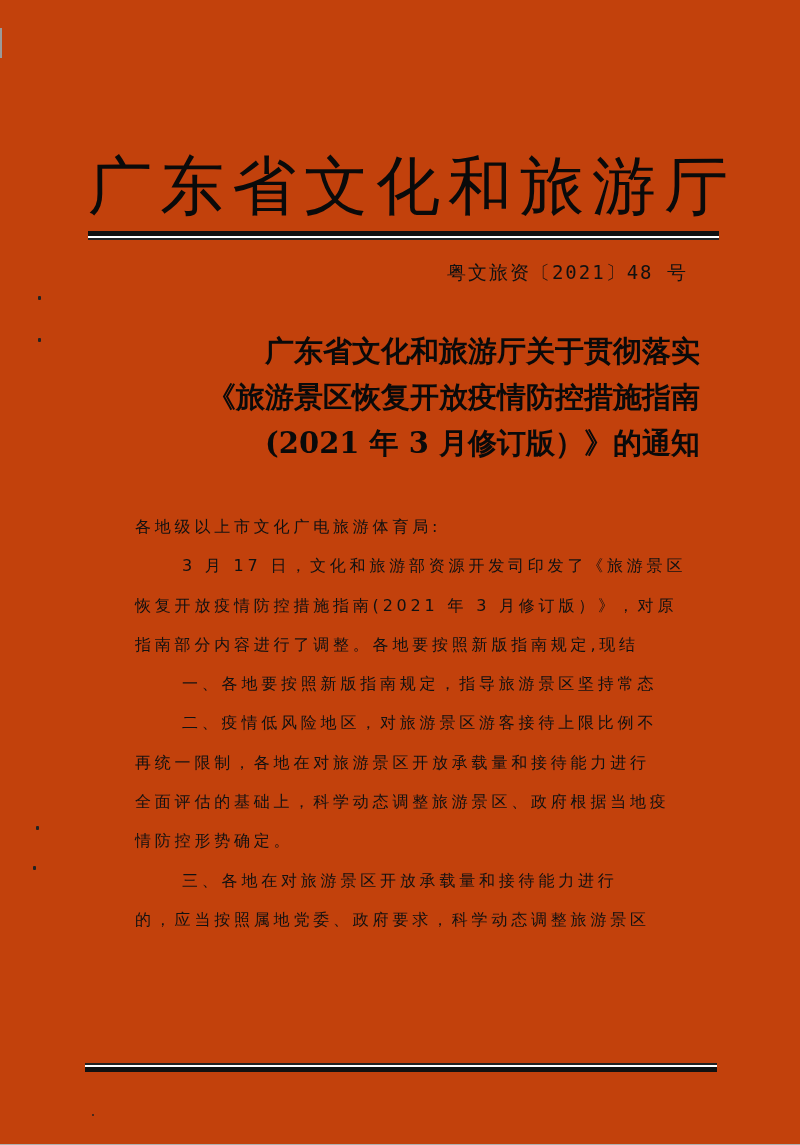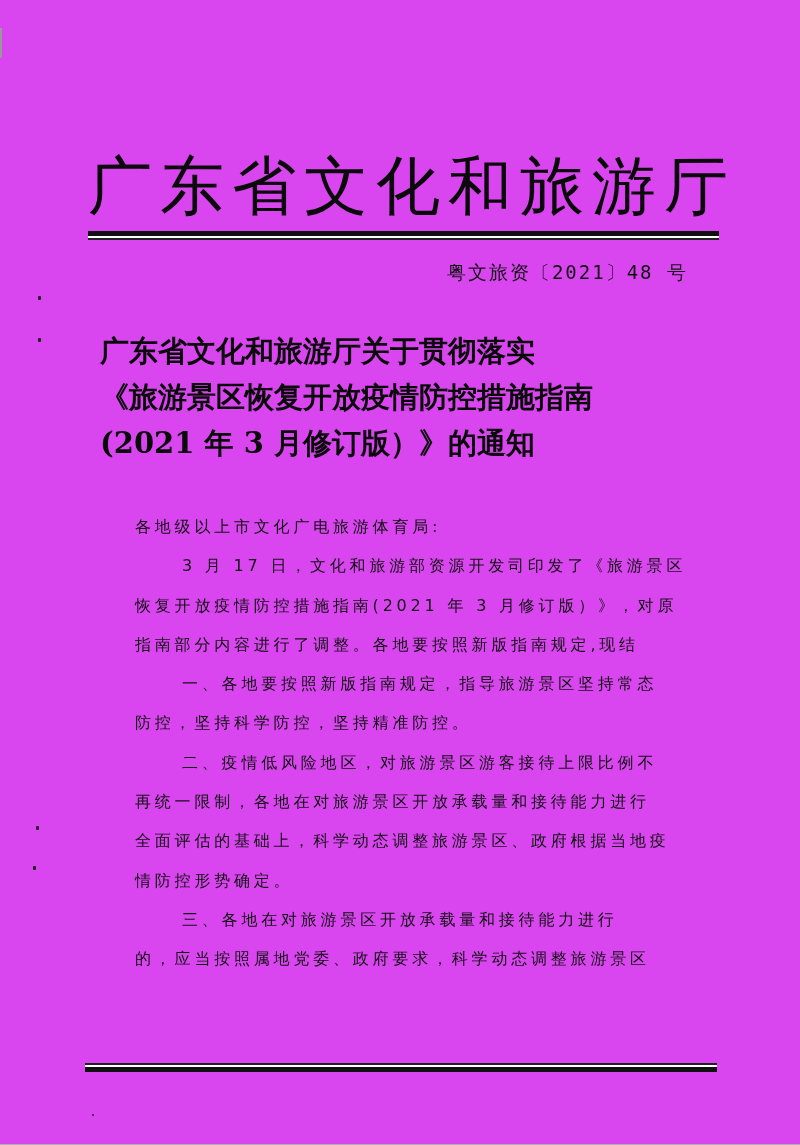--- a/index.html
+++ b/index.html
@@ -12,21 +12,21 @@
       height: 1145px;
       position: relative;
       overflow: hidden;
       font-family: "DejaVu Serif", "Liberation Serif", serif;
       color: #111111;
     }
     .page {
       position: absolute;
       left: 0; top: 0;
       width: 800px; height: 1145px;
-      background: #d946ef;
+      background: #c2410c;
     }
     .left-edge-mark {
       position: absolute;
       left: 0; top: 28px;
       width: 2px; height: 30px;
       background: #9a9a9a;
     }
     .bottom-border {
       position: absolute;
       left: 0; bottom: 0;
@@ -62,21 +62,21 @@
       font-size: 19px;
       letter-spacing: 2px;
       color: #111;
       white-space: nowrap;
     }
 
     .notice-title {
       position: absolute;
       left: 100px; top: 328px;
       width: 600px;
-      text-align: left;
+      text-align: right;
       font-family: "DejaVu Serif", "Liberation Serif", serif;
       font-weight: bold;
       font-size: 29px;
       line-height: 46px;
       color: #0a0a0a;
     }
     .notice-title div { white-space: nowrap; }
 
     .body-text {
       position: absolute;
@@ -134,21 +134,20 @@
     <div>《旅游景区恢复开放疫情防控措施指南</div>
     <div>(2021 年 3 月修订版）》的通知</div>
   </div>
 
   <div class="body-text">
     <div class="line">各地级以上市文化广电旅游体育局:</div>
     <div class="line indent">3 月 17 日，文化和旅游部资源开发司印发了《旅游景区</div>
     <div class="line">恢复开放疫情防控措施指南(2021 年 3 月修订版）》，对原</div>
     <div class="line">指南部分内容进行了调整。各地要按照新版指南规定,现结</div>
     <div class="line indent">一、各地要按照新版指南规定，指导旅游景区坚持常态</div>
-    <div class="line">防控，坚持科学防控，坚持精准防控。</div>
     <div class="line indent">二、疫情低风险地区，对旅游景区游客接待上限比例不</div>
     <div class="line">再统一限制，各地在对旅游景区开放承载量和接待能力进行</div>
     <div class="line">全面评估的基础上，科学动态调整旅游景区、政府根据当地疫</div>
     <div class="line">情防控形势确定。</div>
     <div class="line indent">三、各地在对旅游景区开放承载量和接待能力进行</div>
     <div class="line">的，应当按照属地党委、政府要求，科学动态调整旅游景区</div>
   </div>
 
   <div class="rule-bottom">
     <div class="thin"></div>

